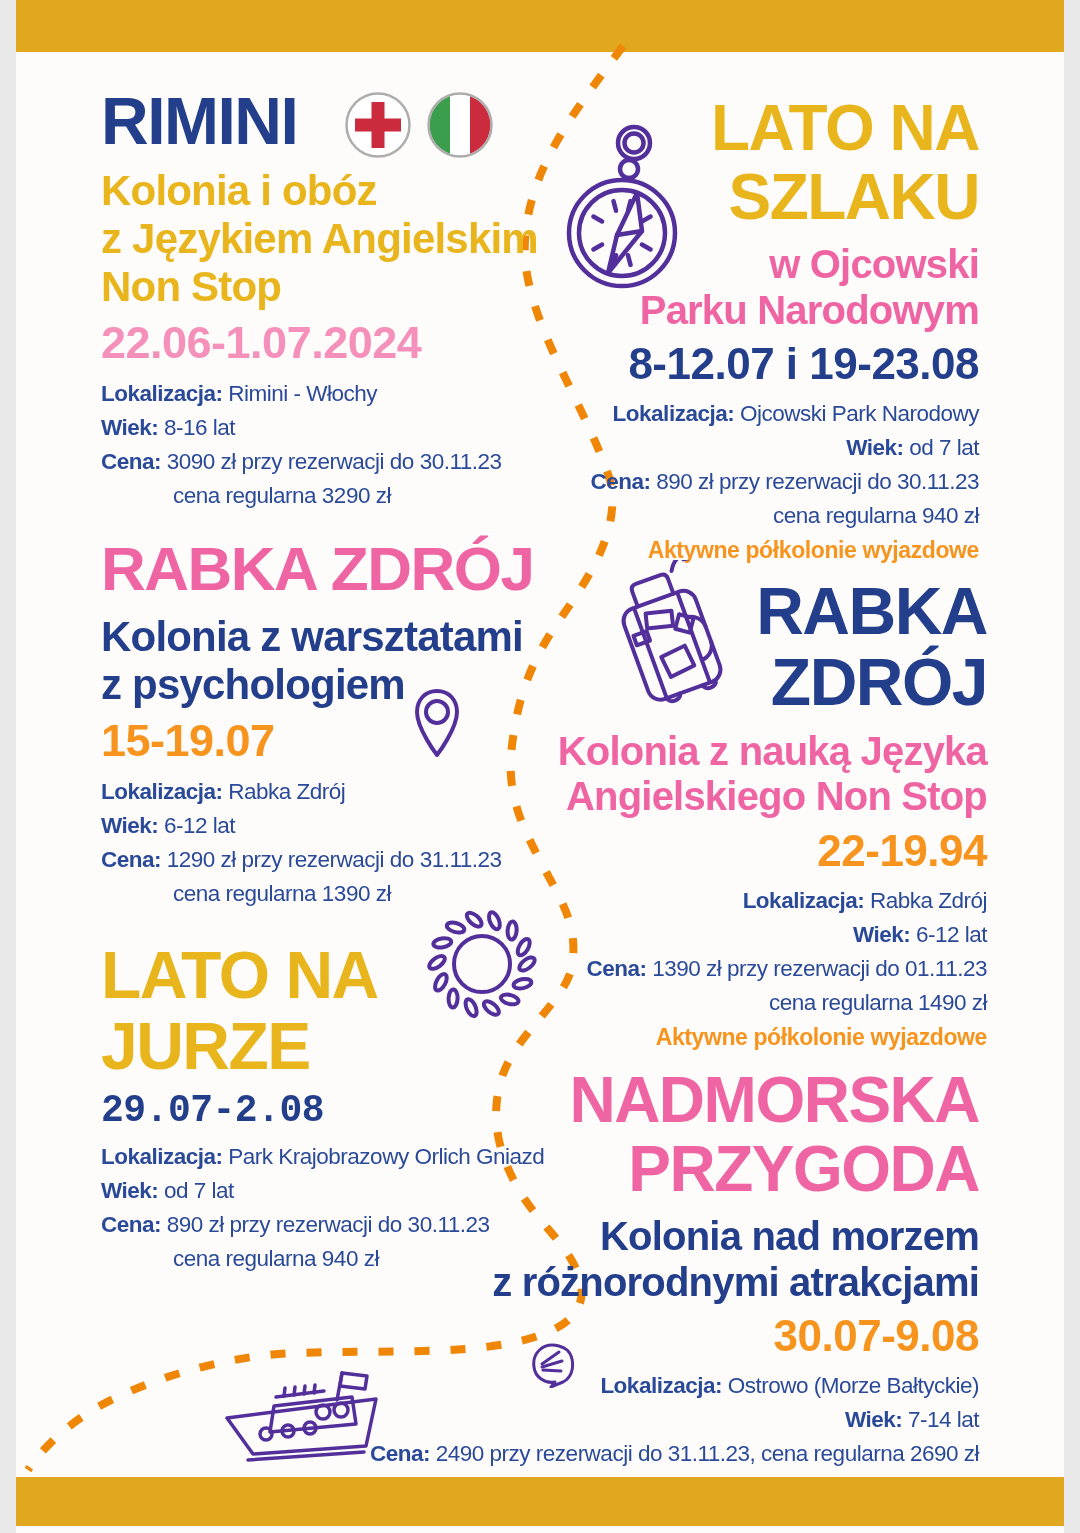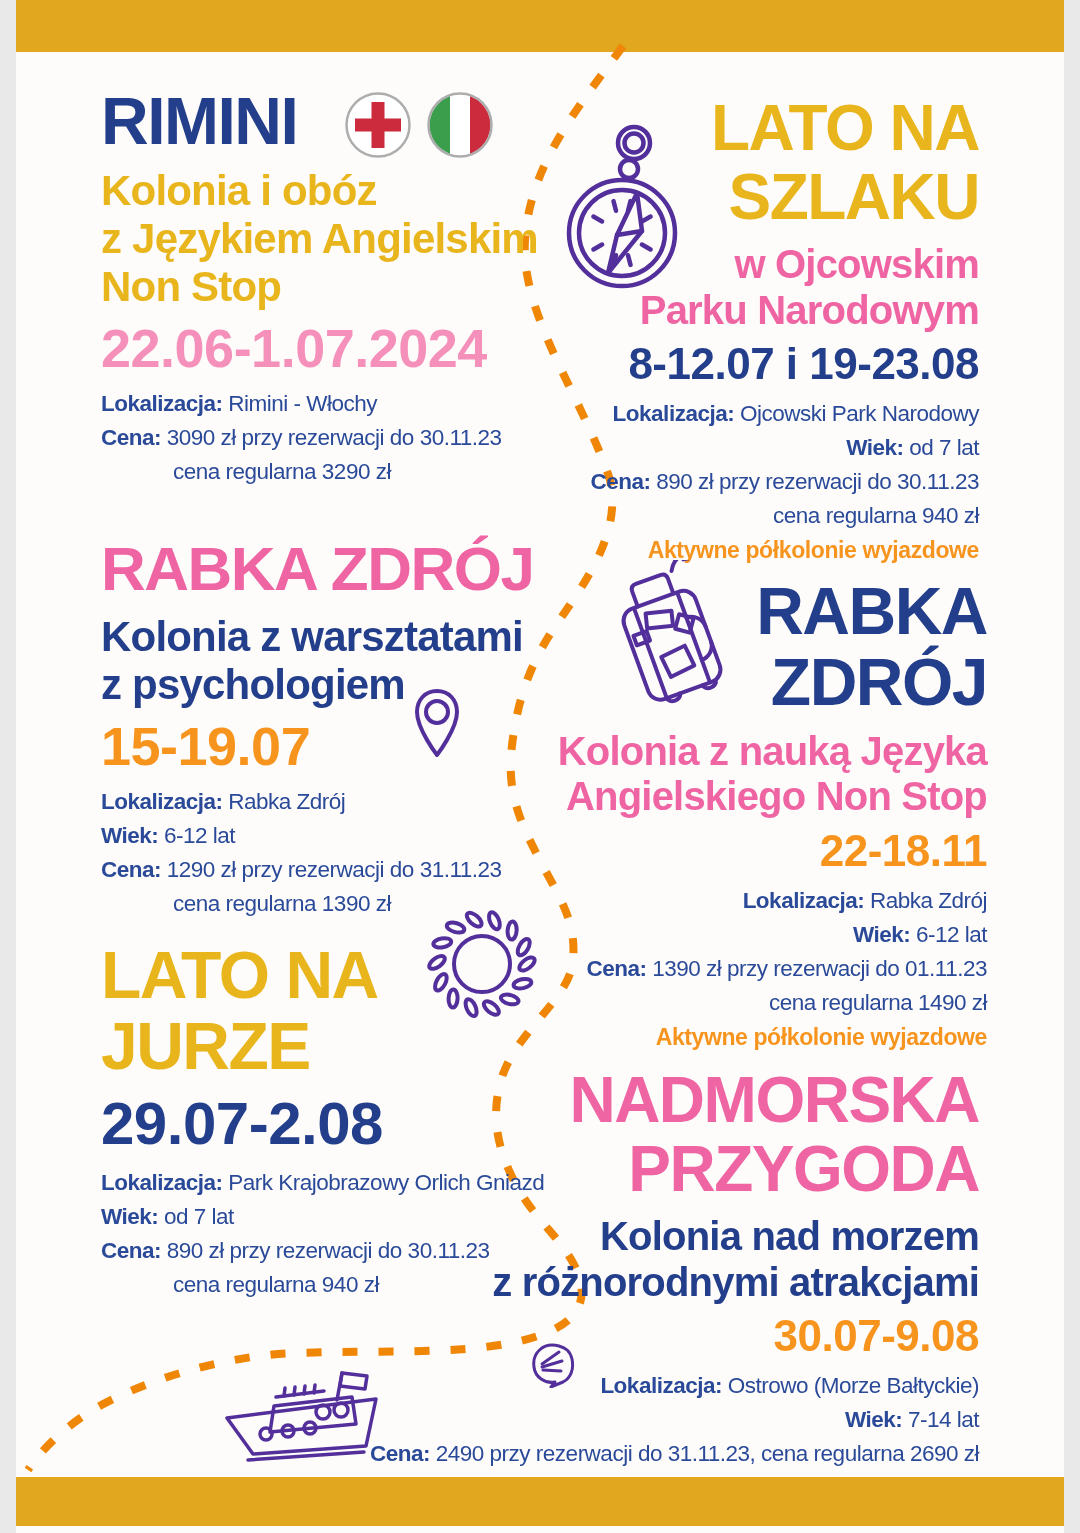--- a/index.html
+++ b/index.html
@@ -13,21 +13,21 @@
   .page{position:relative;width:1048px;height:1533px;background:var(--bg);overflow:hidden;margin:0 auto;}
   .bar{position:absolute;left:0;width:1080px;background:var(--bar);}
   .bar.top{top:0;height:52px;}
   .bar.bottom{top:1477px;height:49px;}
   svg.route{position:absolute;left:0;top:0;pointer-events:none;}
   .sec{position:absolute;}
   .sec.right{text-align:right;}
   .title{margin:0;font-weight:bold;letter-spacing:-1.5px;line-height:1.08;white-space:pre-line;}
   .subtitle{margin:10px 0 0 0;font-weight:bold;font-size:42px;letter-spacing:-0.8px;line-height:1.14;white-space:pre-line;}
   .sec.right .subtitle{font-size:40px;}
-  .date{margin-top:6px;font-weight:bold;font-size:54px;letter-spacing:-0.5px;}
+  .date{margin-top:6px;font-weight:bold;font-size:45px;letter-spacing:-0.5px;}
   .details{margin-top:12px;font-size:22.5px;letter-spacing:-0.5px;color:var(--text);}
   .d-line{margin-bottom:8px;white-space:nowrap;}
   .d-line b{color:var(--text);}
   .d-line.indent{padding-left:72px;}
   .note{font-weight:bold;color:var(--orange);font-size:23px;letter-spacing:-0.4px;white-space:nowrap;}
   .c-navy{color:var(--navy);} .c-pink{color:var(--pink);} .c-pinksoft{color:var(--pink_soft);}
   .c-yellow{color:var(--yellow);} .c-orange{color:var(--orange);}
   .icon{position:absolute;}
   .icon path,.icon circle,.icon line,.icon rect,.icon polygon,.icon ellipse{
     stroke:var(--purple);fill:none;stroke-linecap:round;stroke-linejoin:round;}
@@ -77,29 +77,30 @@
         </g>
         <circle cx="33" cy="33" r="31.5" fill="none" stroke="var(--flag_border)" stroke-width="2.5"></circle>
       </svg>
     </div>
     <h2 class="subtitle c-yellow">Kolonia i obóz
 z Językiem Angielskim
 Non Stop</h2>
     <div class="date c-pinksoft">22.06-1.07.2024</div>
     <div class="details">
       <div class="d-line"><b>Lokalizacja:</b><span> Rimini - Włochy</span></div>
+      <div class="d-line"><b>Wiek:</b><span> 8-16 lat</span></div>
       <div class="d-line"><b>Cena:</b><span> 3090 zł przy rezerwacji do 30.11.23</span></div>
       <div class="d-line indent"><span>cena regularna 3290 zł</span></div>
     </div>
   </section>
 
   <section class="sec right" style="right:85px;top:94px;width:430px;">
     <h1 class="title c-yellow" style="font-size:64px;">LATO NA
 SZLAKU</h1>
-    <h2 class="subtitle c-pink">w Ojcowskim
+    <h2 class="subtitle c-pink">w Ojcowski
 Parku Narodowym</h2>
     <div class="date c-navy" style="font-size:44px;">8-12.07 i 19-23.08</div>
     <div class="details">
       <div class="d-line"><b>Lokalizacja:</b><span> Ojcowski Park Narodowy</span></div>
       <div class="d-line"><b>Wiek:</b><span> od 7 lat</span></div>
       <div class="d-line"><b>Cena:</b><span> 890 zł przy rezerwacji do 30.11.23</span></div>
       <div class="d-line"><span>cena regularna 940 zł</span></div>
       <div class="note">Aktywne półkolonie wyjazdowe</div>
     </div>
   </section>
@@ -115,34 +116,34 @@
       <div class="d-line"><b>Cena:</b><span> 1290 zł przy rezerwacji do 31.11.23</span></div>
       <div class="d-line indent"><span>cena regularna 1390 zł</span></div>
     </div>
   </section>
 
   <section class="sec right" style="right:77px;top:576px;width:430px;">
     <h1 class="title t-main c-navy">RABKA
 ZDRÓJ</h1>
     <h2 class="subtitle c-pink">Kolonia z nauką Języka
 Angielskiego Non Stop</h2>
-    <div class="date c-orange" style="font-size:44px;">22-18.11</div>
+    <div class="date c-orange" style="font-size:44px;">22-19.94</div>
     <div class="details">
       <div class="d-line"><b>Lokalizacja:</b><span> Rabka Zdrój</span></div>
       <div class="d-line"><b>Wiek:</b><span> 6-12 lat</span></div>
       <div class="d-line"><b>Cena:</b><span> 1390 zł przy rezerwacji do 01.11.23</span></div>
       <div class="d-line"><span>cena regularna 1490 zł</span></div>
       <div class="note">Aktywne półkolonie wyjazdowe</div>
     </div>
   </section>
 
   <section class="sec" style="left:85px;top:940px;width:470px;">
     <h1 class="title t-main c-yellow">LATO NA
 JURZE</h1>
-    <div class="date c-navy" style="font-size:60px;">29.07-2.08</div>
+    <div class="date c-navy" style="font-size:38px;font-family:Liberation Mono, monospace;">29.07-2.08</div>
     <div class="details">
       <div class="d-line"><b>Lokalizacja:</b><span> Park Krajobrazowy Orlich Gniazd</span></div>
       <div class="d-line"><b>Wiek:</b><span> od 7 lat</span></div>
       <div class="d-line"><b>Cena:</b><span> 890 zł przy rezerwacji do 30.11.23</span></div>
       <div class="d-line indent"><span>cena regularna 940 zł</span></div>
     </div>
   </section>
 
   <section class="sec right" style="right:85px;top:1066px;width:640px;">
     <h1 class="title c-pink" style="font-size:64px;">NADMORSKA

